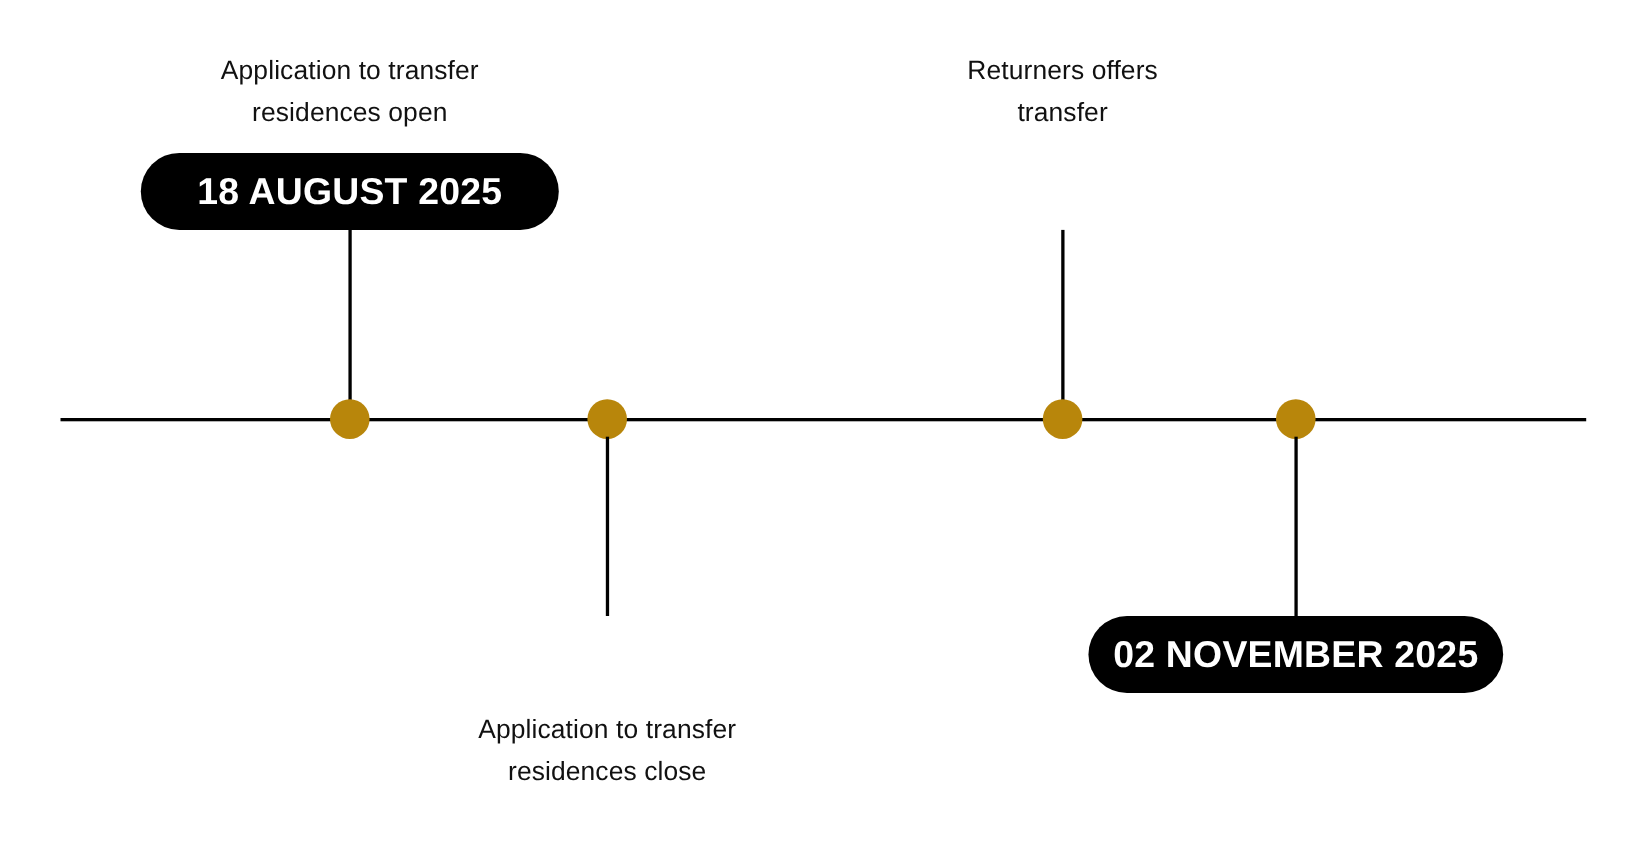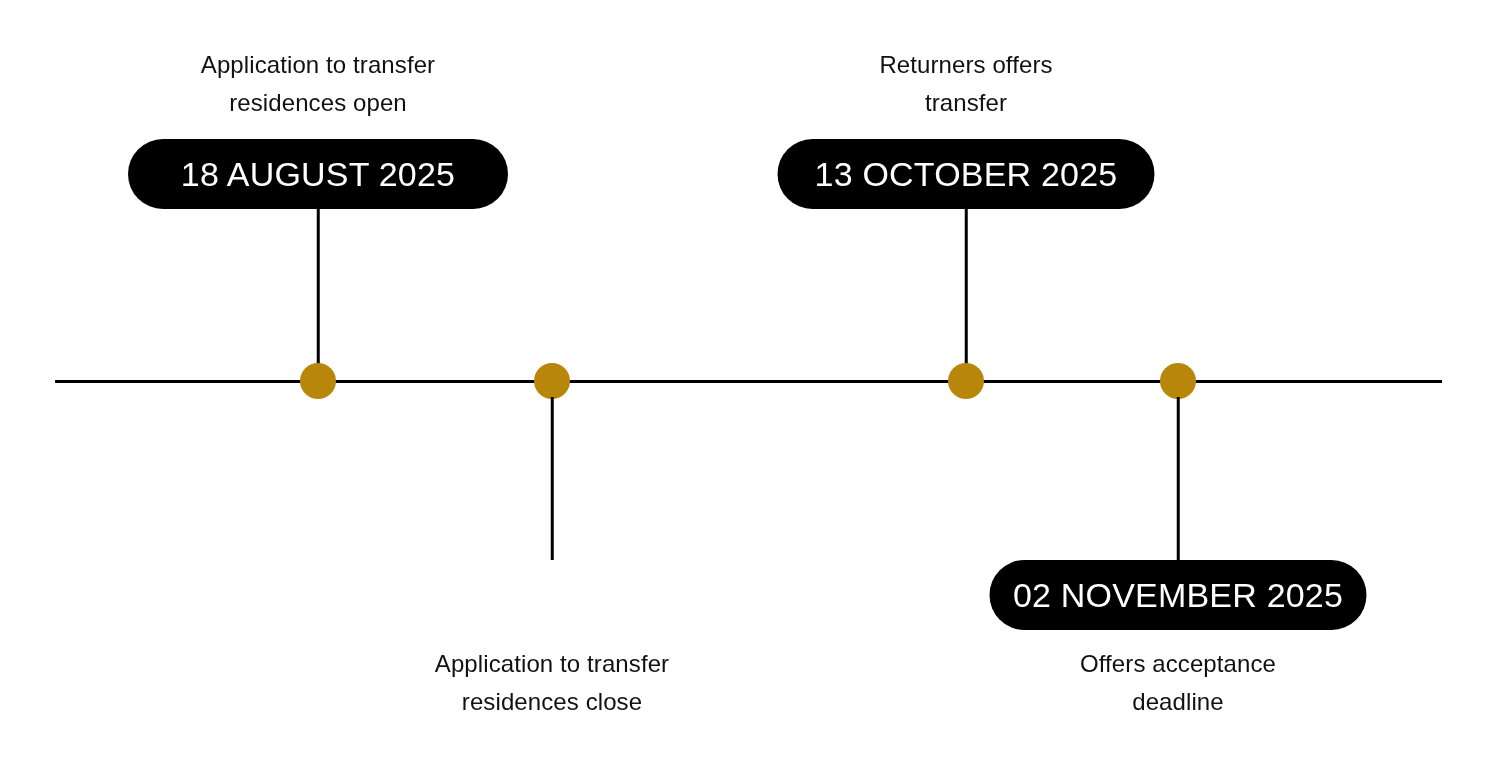--- a/index.html
+++ b/index.html
@@ -59,21 +59,21 @@
     display: flex;
     align-items: center;
     justify-content: center;
     transform: translateX(-50%);
     box-sizing: border-box;
     padding: 0 34px;
   }
   .date-pill-label {
     color: #ffffff;
     font-size: 34px;
-    font-weight: 400;
+    font-weight: 700;
     letter-spacing: 0.2px;
     white-space: nowrap;
     line-height: 1;
   }
 
   
   .caption {
     position: absolute;
     color: #111111;
     font-size: 24px;
@@ -99,23 +99,20 @@
     <span class="date-pill-label">18 AUGUST 2025</span>
   </div>
 
   <div class="connector" style="left:318px; top:209px; height:156px;"></div>
 
   <div class="milestone-dot" style="left:318px;"></div>
 
   <div class="caption" style="left:966px; top:46px; width:420px;">Returners offers
 transfer</div>
 
-  <div class="date-pill" style="left:966px; top:139px; width:377px;">
-    <span class="date-pill-label">13 OCTOBER 2025</span>
-  </div>
 
   <div class="connector" style="left:966px; top:209px; height:156px;"></div>
 
   <div class="milestone-dot" style="left:966px;"></div>
 
   <div class="milestone-dot" style="left:552px;"></div>
 
   <div class="connector" style="left:552px; top:397px; height:163px;"></div>
 
 
@@ -123,16 +120,14 @@
 residences close</div>
 
   <div class="milestone-dot" style="left:1178px;"></div>
 
   <div class="connector" style="left:1178px; top:397px; height:163px;"></div>
 
   <div class="date-pill" style="left:1178px; top:560px; width:377px;">
     <span class="date-pill-label">02 NOVEMBER 2025</span>
   </div>
 
-  <div class="caption" style="left:1178px; top:645px; width:420px;">Offers acceptance
-deadline</div>
 
 </div>
 
 </body></html>

